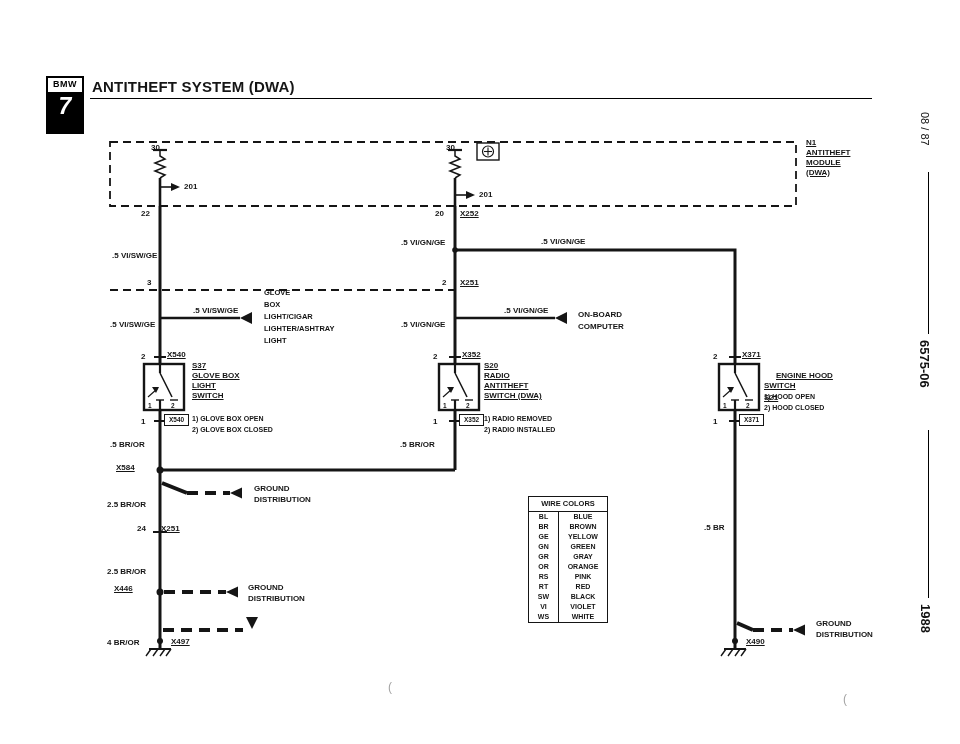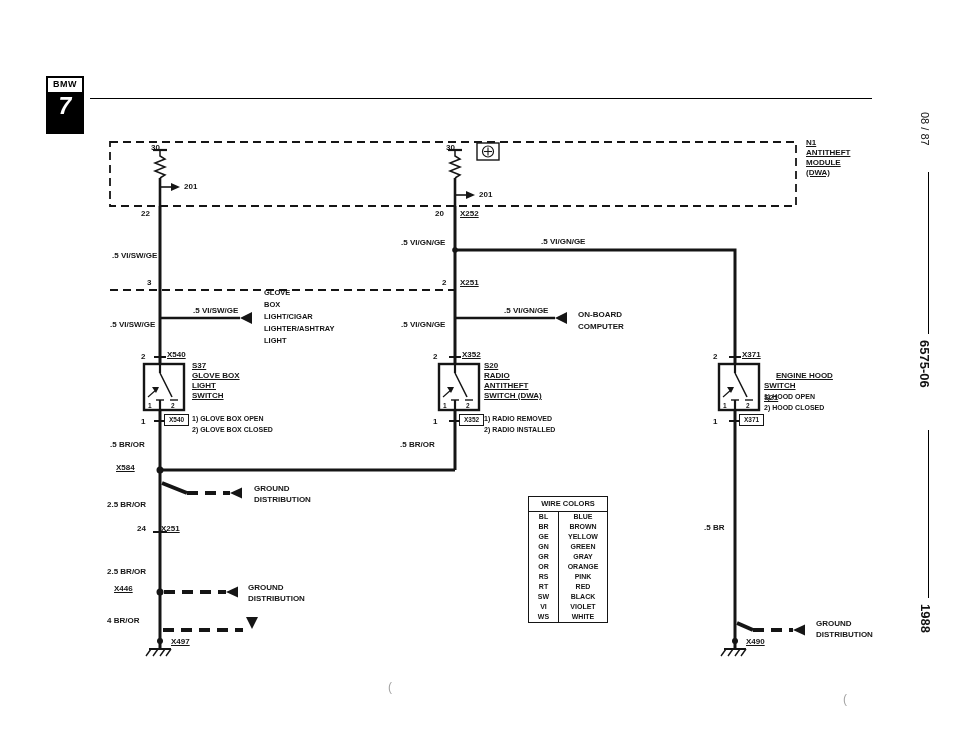--- a/index.html
+++ b/index.html
@@ -42,20 +42,21 @@
 </style>
 </head>
 <body>
 
 <div class="page">
 
   <div class="logo">
     <div class="logo-brand">BMW</div>
     <div class="logo-series">7</div>
   </div>
+  <div class="title">ANTITHEFT SYSTEM (DWA)</div>
   <div class="title-rule"></div>
 
   <div class="vert issue">08 / 87</div>
   <div class="vrule vr1"></div>
   <div class="vert docnum">6575-06</div>
   <div class="vrule vr2"></div>
   <div class="vert year">1988</div>
 
   <svg width="960" height="744" viewBox="0 0 960 744">
 
@@ -217,21 +218,21 @@
   <div class="lbl" style="left:110px;top:320px;">.5 VI/SW/GE</div>
   <div class="lbl" style="left:193px;top:306px;">.5 VI/SW/GE</div>
   <div class="lbl" style="left:401px;top:238px;">.5 VI/GN/GE</div>
   <div class="lbl" style="left:541px;top:237px;">.5 VI/GN/GE</div>
   <div class="lbl" style="left:401px;top:320px;">.5 VI/GN/GE</div>
   <div class="lbl" style="left:504px;top:306px;">.5 VI/GN/GE</div>
   <div class="lbl" style="left:110px;top:440px;">.5 BR/OR</div>
   <div class="lbl" style="left:400px;top:440px;">.5 BR/OR</div>
   <div class="lbl" style="left:107px;top:500px;">2.5 BR/OR</div>
   <div class="lbl" style="left:107px;top:567px;">2.5 BR/OR</div>
-  <div class="lbl" style="left:107px;top:616px;">4 BR/OR</div>
+  <div class="lbl" style="left:107px;top:638px;">4 BR/OR</div>
   <div class="lbl" style="left:704px;top:523px;">.5 BR</div>
 
   <div class="dest" style="position:absolute;left:264px;top:287px;">
     <div>GLOVE</div>
     <div>BOX</div>
     <div>LIGHT/CIGAR</div>
     <div>LIGHTER/ASHTRAY</div>
     <div>LIGHT</div>
   </div>
   <div class="lbl" style="left:578px;top:310px;">ON-BOARD</div>

